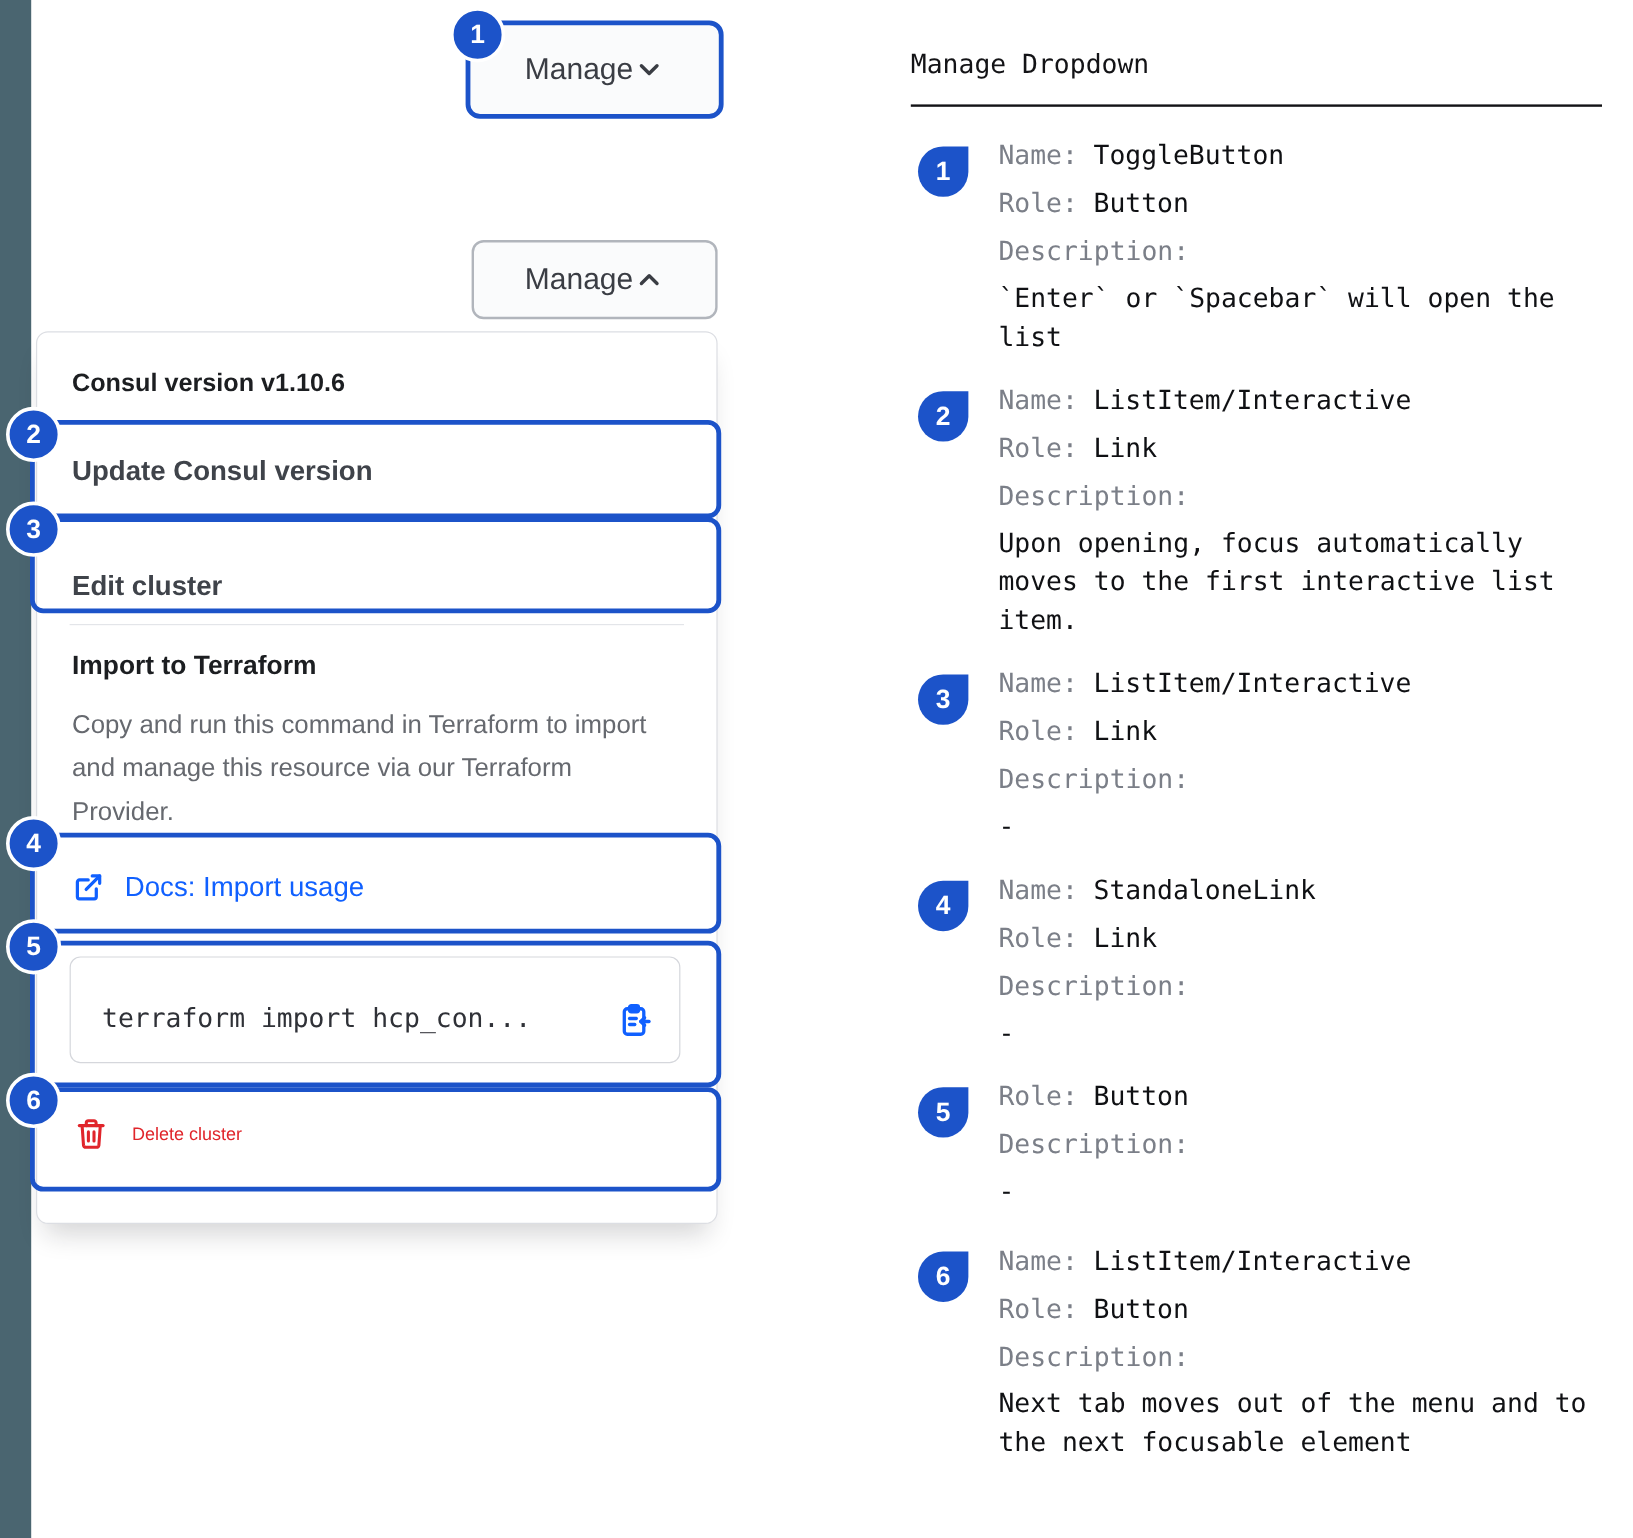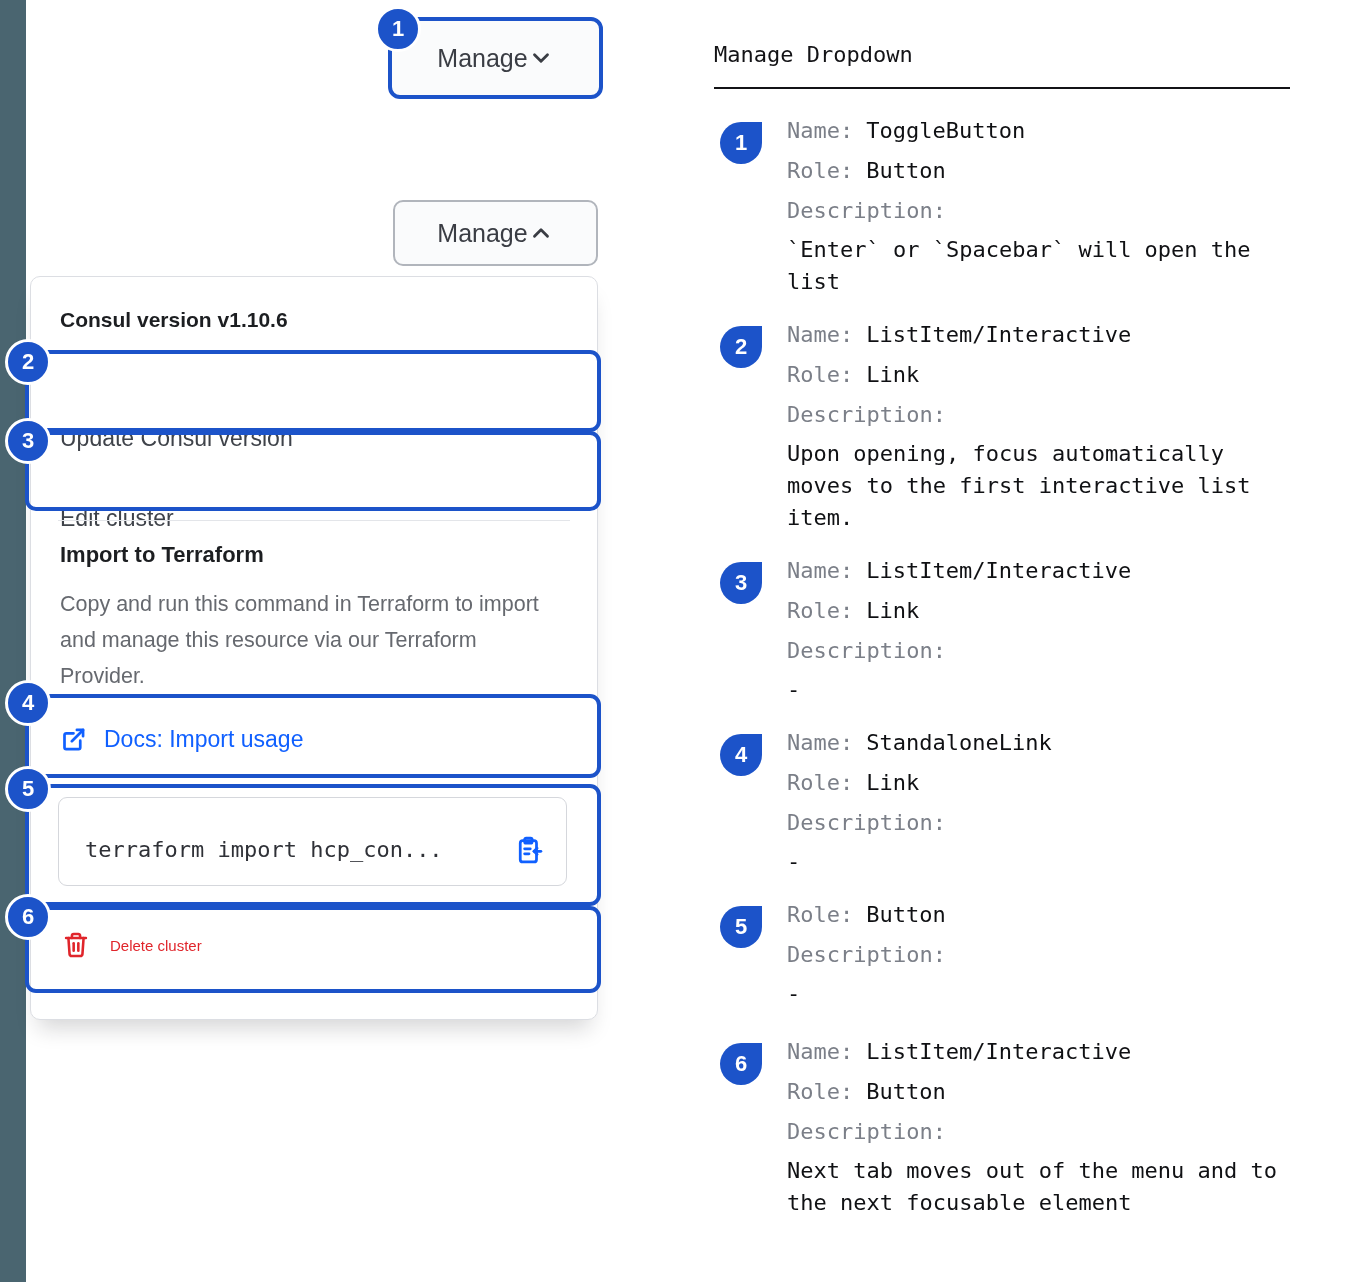--- a/index.html
+++ b/index.html
@@ -17,23 +17,23 @@
   .toggle-btn{position:absolute;left:388px;top:17px;width:215px;height:82px;
        border:4px solid #1c53c9;border-radius:12px;}
   .open-btn{position:absolute;left:393px;top:200px;width:205px;height:66px;
        border:2px solid #b1b5bc;border-radius:10px;}
 
   
   .panel{position:absolute;left:30px;top:276px;width:568px;height:744px;
        background:#ffffff;border:1px solid #dcdee3;border-radius:10px;
        box-shadow:0 16px 22px -8px rgba(20,22,28,.18);box-sizing:border-box;}
   .version-label{position:absolute;left:60px;top:308px;font-size:21px;font-weight:700;color:#1c1e21;}
-  .menu-item{position:absolute;left:60px;font-size:23px;color:#3f434a;font-weight:400;margin-top:46px;}
+  .menu-item{position:absolute;left:60px;font-size:23px;color:#3f434a;font-weight:700;}
   .mi-update{top:379px;}
-  .mi-edit{top:459px;}
+  .mi-edit{top:475px;}
   .divider{position:absolute;left:58px;top:520px;width:512px;height:0;border-top:1px solid #e3e5e9;}
   .import-title{position:absolute;left:60px;top:542px;font-size:22px;font-weight:700;color:#1c1e21;}
   .import-desc{position:absolute;left:60px;top:586px;width:505px;font-size:21.5px;
        line-height:36px;color:#66696f;}
   .docs-link{position:absolute;left:60px;top:726px;display:flex;align-items:center;gap:17px;
        color:#1060ff;font-size:23px;font-weight:500;}
   .docs-link svg{stroke:#1060ff;}
   .code-box{position:absolute;left:58px;top:797px;width:509px;height:89px;box-sizing:border-box;
        border:1.5px solid #d5d7dc;border-radius:9px;background:#ffffff;
        display:flex;align-items:center;justify-content:space-between;padding:16px 22px 0 26px;}
@@ -59,21 +59,21 @@
        display:flex;align-items:center;justify-content:center;
        font-size:22px;font-weight:700;}
   .b1{left:375px;top:6px;}
   .b2{left:5px;top:339px;}
   .b3{left:5px;top:418px;}
   .b4{left:5px;top:680px;}
   .b5{left:5px;top:766px;}
   .b6{left:5px;top:894px;}
 
   
-  .spec{position:absolute;left:714px;top:0;width:578px;
+  .spec{position:absolute;left:759px;top:0;width:578px;
        font-family:"DejaVu Sans Mono", monospace;color:#0f1013;}
   .spec-title{margin:42px 0 0 0;font-size:22px;font-weight:400;color:#131316;}
   .spec-rule{margin:20px 0 0 0;border:none;border-top:2px solid #131316;width:576px;}
   .entries{margin-top:22px;}
   .entry{position:relative;padding-left:73px;margin-bottom:17px;min-height:120px;}
   .rbadge{position:absolute;left:6px;top:11px;width:42px;height:42px;
        background:#1c53c9;border-radius:50% 0 50% 50%;color:#ffffff;
        display:flex;align-items:center;justify-content:center;
        font-family:"Liberation Sans", sans-serif;font-size:22px;font-weight:700;}
   .srow{line-height:40px;font-size:22px;white-space:nowrap;}

